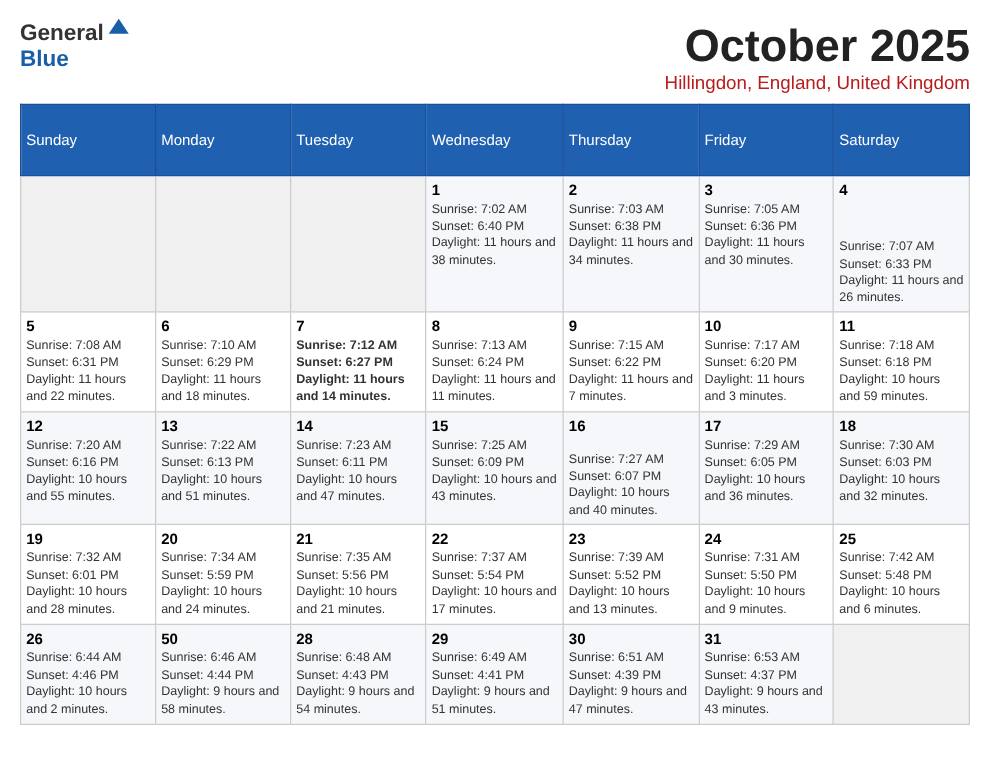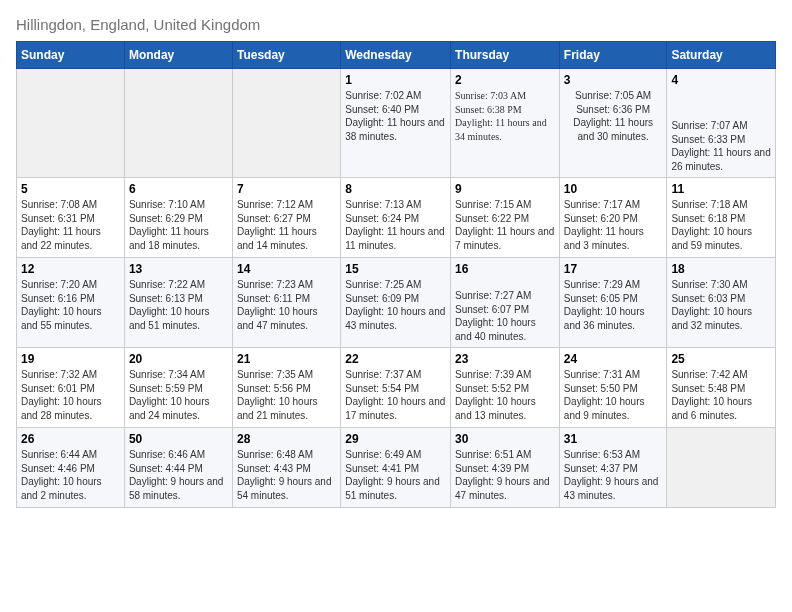--- a/index.html
+++ b/index.html
@@ -38,35 +38,35 @@
     .title-section {
       text-align: right;
     }
     .month-year {
       font-size: 36px;
       font-weight: bold;
       color: #222;
     }
     .location {
       font-size: 15px;
-      color: #737373;
+      color: #b91c1c;
     }
     table {
       width: 100%;
       border-collapse: collapse;
       font-size: 11px;
     }
     thead tr {
       background-color: #2060b0;
       color: #fff;
     }
     thead th {
-      padding: 6px 4px;
+      padding: 21px 4px;
       text-align: left;
-      font-weight: bold;
+      font-weight: normal;
       font-size: 12px;
       border: 1px solid #1a4e99;
     }
     tbody tr {
       background: #fff;
     }
     tbody tr:nth-child(odd) {
       background: #f5f7fa;
     }
     tbody td {
@@ -88,21 +88,31 @@
       line-height: 1.35;
     }
     .empty-cell {
       background: #f0f0f0;
     }
   </style>
 </head>
 <body>
 
 <div class="header">
+  <div class="logo">
+    <div class="logo-row">
+      <span class="logo-general">General</span>
+      <svg width="20" height="20" viewBox="0 0 20 20" style="margin-left:2px; margin-top:-8px;">
+        <polygon points="10,2 18,14 2,14" fill="#1a5ea8"></polygon>
+      </svg>
+    </div>
+    <span class="logo-blue">Blue</span>
+  </div>
   <div class="title-section">
+    <div class="month-year">October 2025</div>
     <div class="location">Hillingdon, England, United Kingdom</div>
   </div>
 </div>
 
 <table>
   <thead>
     <tr>
     <th>Sunday</th>
         <th>Monday</th>
         <th>Tuesday</th>
@@ -118,27 +128,27 @@
         <td class="empty-cell"></td>
         <td class="empty-cell"></td>
         <td>
           <span class="day-number">1</span>
           <div class="day-info" style="white-space: pre-line;">Sunrise: 7:02 AM
 Sunset: 6:40 PM
 Daylight: 11 hours and 38 minutes.</div>
         </td>
         <td>
           <span class="day-number">2</span>
-          <div class="day-info" style="white-space: pre-line; font-family: Liberation Serif, serif;">Sunrise: 7:03 AM
+          <div class="day-info" style="white-space: pre-line;">Sunrise: 7:03 AM
 Sunset: 6:38 PM
 Daylight: 11 hours and 34 minutes.</div>
         </td>
         <td>
           <span class="day-number">3</span>
-          <div class="day-info" style="white-space: pre-line; text-align: center;">Sunrise: 7:05 AM
+          <div class="day-info" style="white-space: pre-line;">Sunrise: 7:05 AM
 Sunset: 6:36 PM
 Daylight: 11 hours and 30 minutes.</div>
         </td>
         <td>
           <span class="day-number">4</span>
           <div class="day-info" style="white-space: pre-line; margin-top: 32px;">Sunrise: 7:07 AM
 Sunset: 6:33 PM
 Daylight: 11 hours and 26 minutes.</div>
         </td>
       </tr>
@@ -150,21 +160,21 @@
 Daylight: 11 hours and 22 minutes.</div>
         </td>
         <td>
           <span class="day-number">6</span>
           <div class="day-info" style="white-space: pre-line;">Sunrise: 7:10 AM
 Sunset: 6:29 PM
 Daylight: 11 hours and 18 minutes.</div>
         </td>
         <td>
           <span class="day-number">7</span>
-          <div class="day-info" style="white-space: pre-line;">Sunrise: 7:12 AM
+          <div class="day-info" style="white-space: pre-line; font-weight: bold;">Sunrise: 7:12 AM
 Sunset: 6:27 PM
 Daylight: 11 hours and 14 minutes.</div>
         </td>
         <td>
           <span class="day-number">8</span>
           <div class="day-info" style="white-space: pre-line;">Sunrise: 7:13 AM
 Sunset: 6:24 PM
 Daylight: 11 hours and 11 minutes.</div>
         </td>
         <td>

